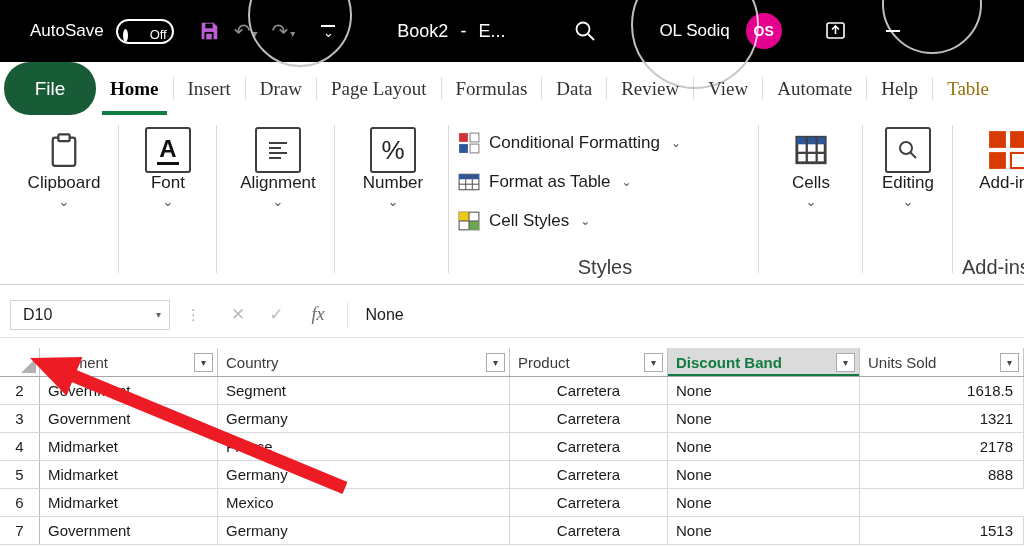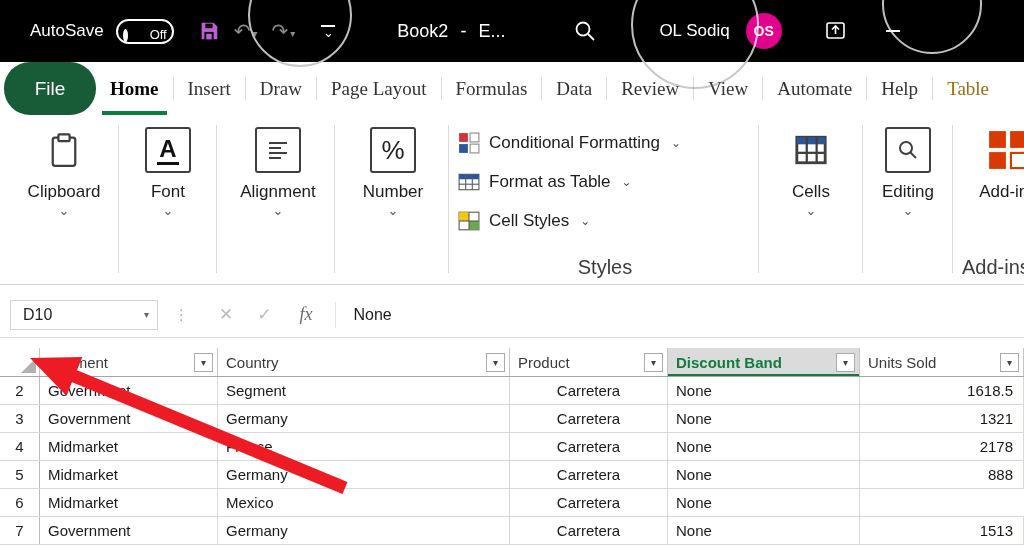--- a/index.html
+++ b/index.html
@@ -61,37 +61,37 @@
 
   
   .ribbon { position:absolute; left:0; top:115px; width:1024px; height:170px;
     background:#fff; border-bottom:1px solid #d2d2d2; }
   .vsep { position:absolute; top:10px; height:148px; width:1px; background:#dadada; }
   .bigbtn { position:absolute; top:6px; display:flex; flex-direction:column;
     align-items:center; cursor:pointer; }
   .iconbox { width:46px; height:46px; border:2px solid #3f3f3f; border-radius:3px;
     display:flex; align-items:center; justify-content:center; margin-top:6px; background:#fff; }
   .iconbox.noborder { border:none; }
-  .biglabel { margin-top:9px; font-size:17px; color:#1c1c1c; }
+  .biglabel { font-size:17px; color:#1c1c1c; }
   .chev { margin-top:3px; font-size:13px; color:#555; line-height:12px; }
   .styles-group { position:absolute; left:458px; top:8px; }
   .stylebtn { display:flex; align-items:center; gap:9px; height:39px; font-size:17px;
     color:#1c1c1c; cursor:pointer; white-space:nowrap; }
   .smallchev { font-size:12px; color:#555; margin-left:2px; }
   .group-label { position:absolute; bottom:5px; font-size:20px; color:#3d3d3d; text-align:center; }
   .g-styles { left:500px; width:210px; }
   .g-addins { left:962px; width:100px; text-align:left; white-space:nowrap; }
   .glyph-a { font-size:24px; font-weight:bold; color:#111; border-bottom:3px solid #111;
     line-height:26px; padding:0 2px; }
   .glyph-pct { font-size:26px; color:#222; }
 
   
   .formulabar { position:absolute; left:0; top:292px; width:1024px; height:46px;
     background:#fff; border-bottom:1px solid #e2e2e2; display:flex; align-items:center; }
-  .namebox { width:148px; height:30px; border:1px solid #d4d4d4; margin-left:10px;
+  .namebox { width:160px; height:30px; border:1px solid #d4d4d4; margin-left:10px;
     display:flex; align-items:center; font-size:16px; color:#222; cursor:pointer; }
   .namebox-txt { padding-left:12px; flex:1; }
   .namebox-arrow { font-size:10px; color:#666; padding-right:8px; }
   .fb-dots { margin-left:16px; color:#b0b0b0; font-size:15px; }
   .fb-x { margin-left:30px; color:#bdbdbd; font-size:17px; cursor:pointer; }
   .fb-check { margin-left:24px; color:#bdbdbd; font-size:17px; cursor:pointer; }
   .fb-fx { margin-left:28px; color:#6a6a6a; font-size:18px; font-style:italic;
     font-family:"Liberation Serif",serif; cursor:pointer; }
   .fb-sep { width:1px; height:26px; background:#e4e4e4; margin-left:22px; }
   .fb-value { margin-left:18px; font-size:16px; color:#1a1a1a; }

